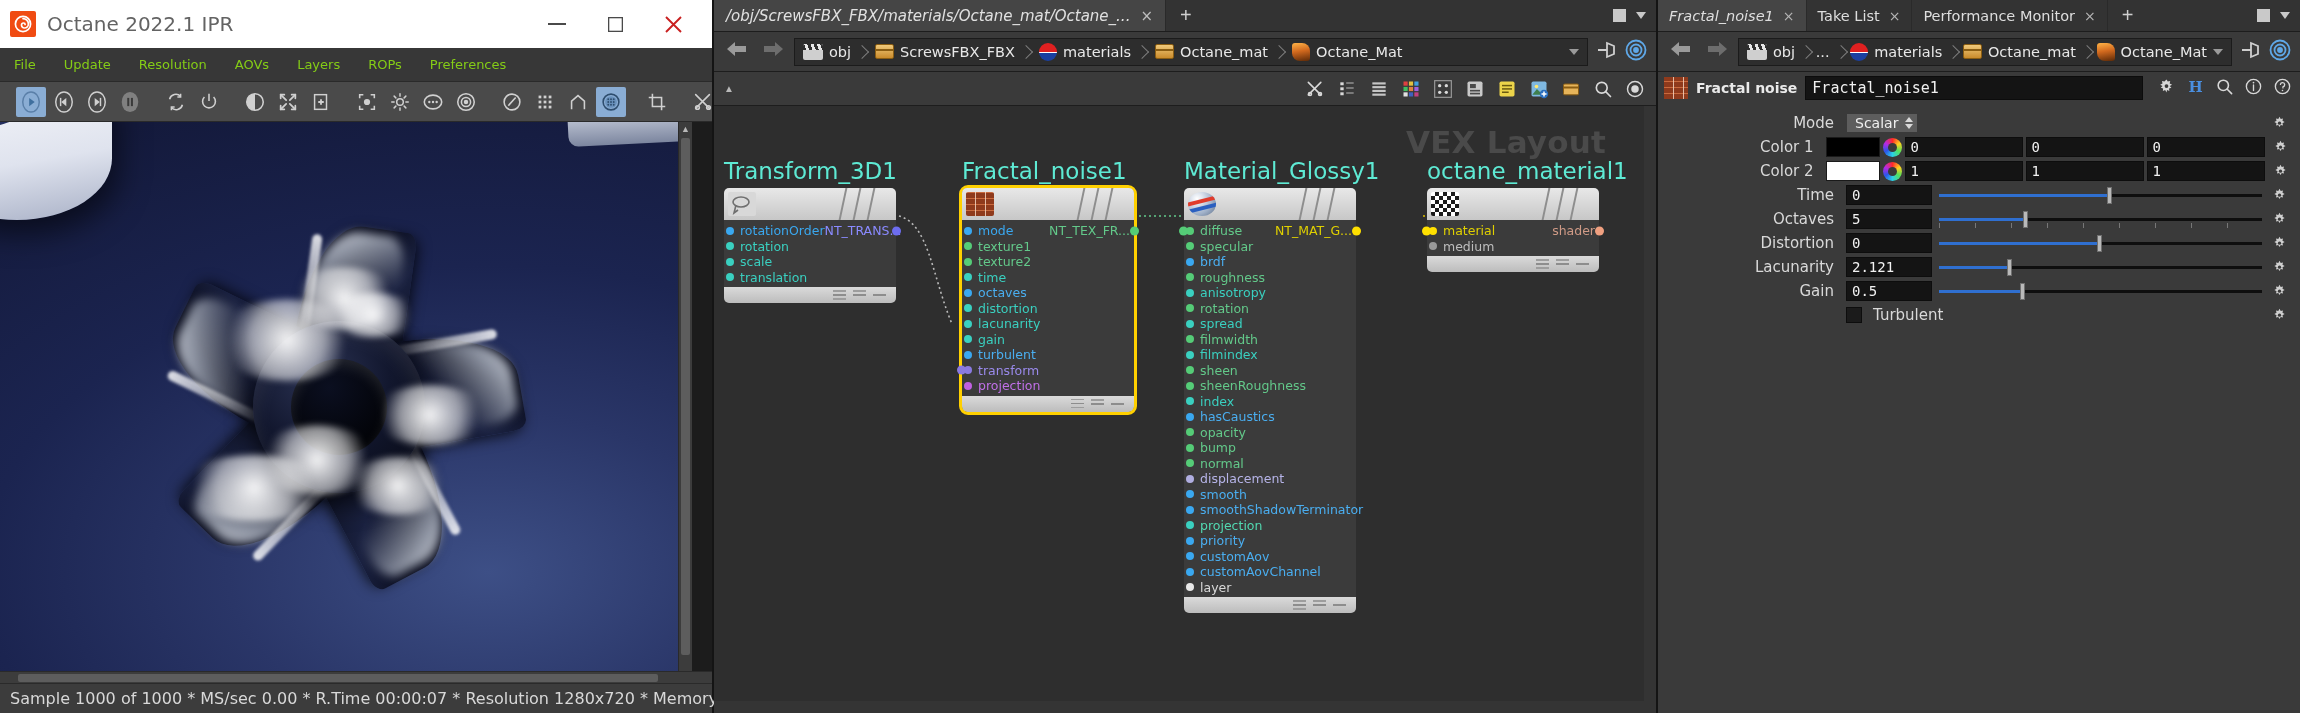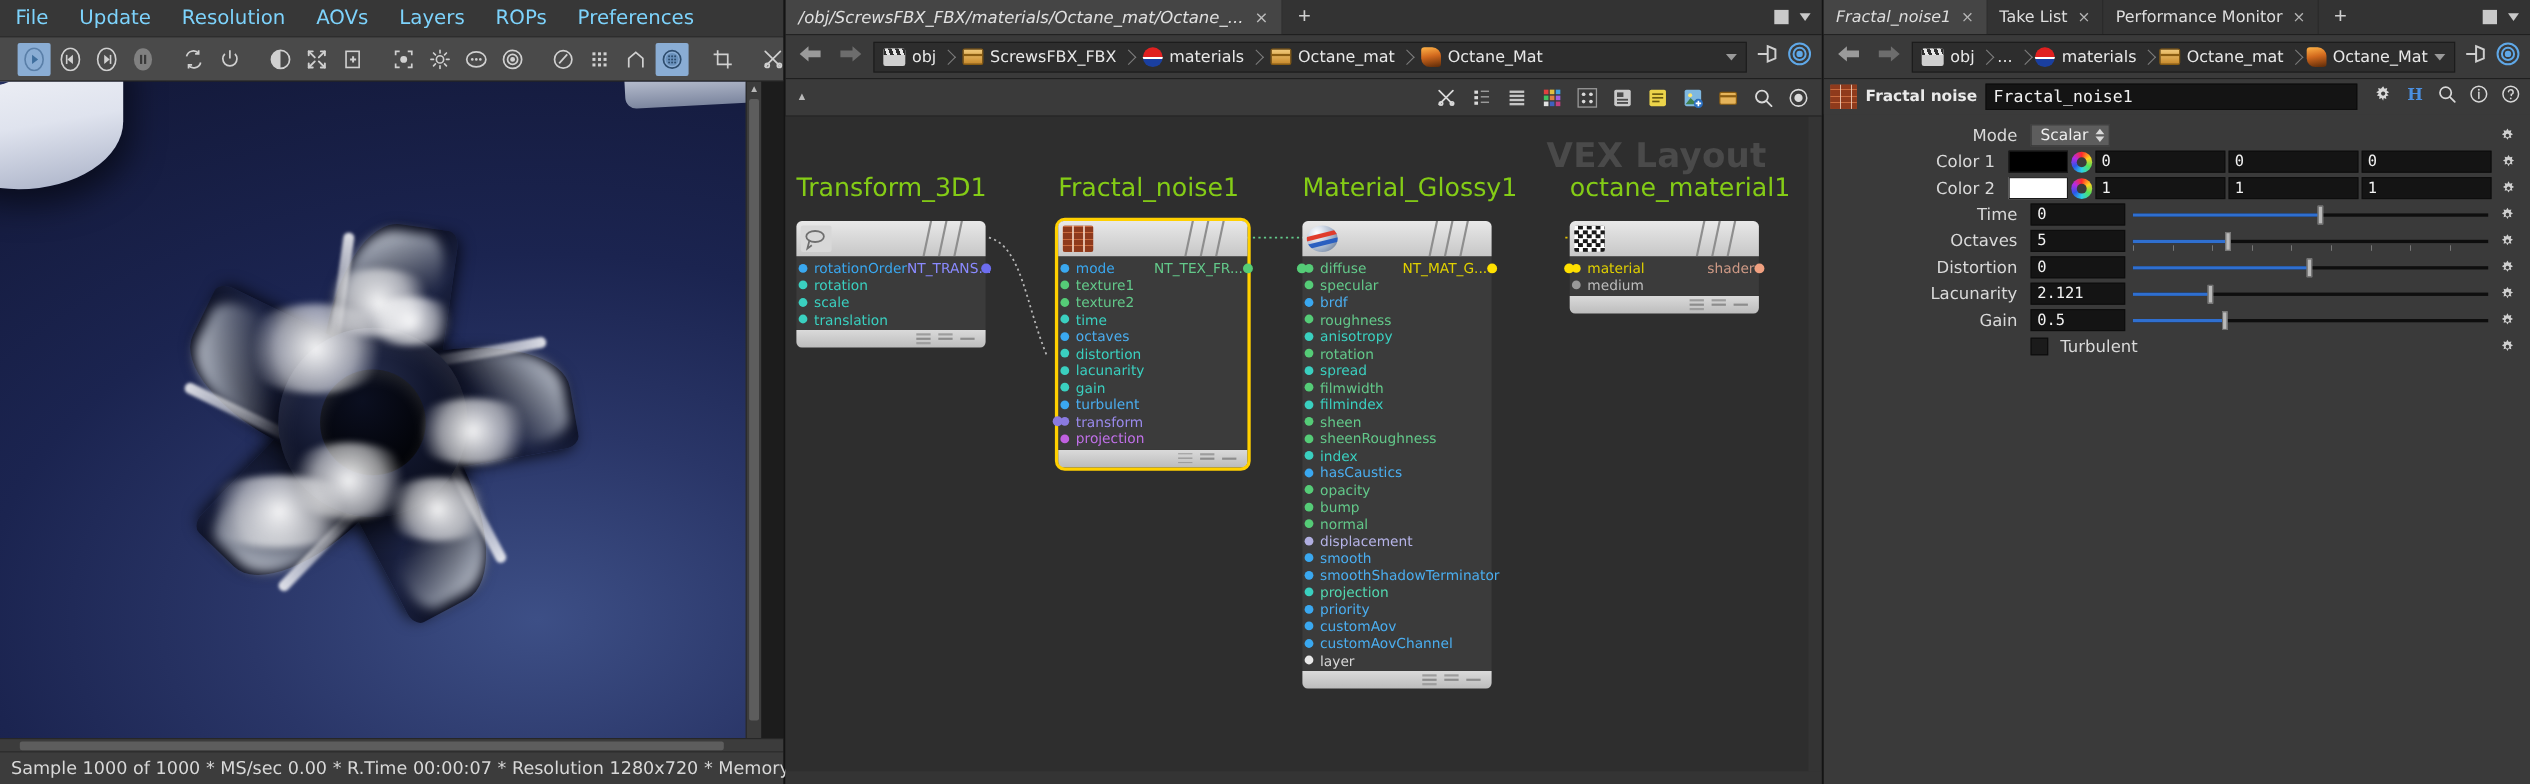--- a/index.html
+++ b/index.html
@@ -37,21 +37,21 @@
     width: 58px; height: 48px; display: flex; align-items: center; justify-content: center;
     color: #3a3a3a; font-size: 19px;
   }
   .oct-winbtn.close { color: #c92020; font-size: 24px; }
 
   .oct-menubar {
     height: 34px; background: #373737; display: flex; align-items: center;
     padding-left: 14px; gap: 28px; flex: 0 0 34px;
     border-bottom: 1px solid #2a2a2a;
   }
-  .oct-menubar span { color: #7dd3fc; font-size: 18px; font-family: "DejaVu Sans", sans-serif; }
+  .oct-menubar span { color: #84cc16; font-size: 13px; font-family: "DejaVu Sans", sans-serif; }
 
   .oct-toolbar {
     height: 40px; background: #4a4a4a; display: flex; align-items: center;
     padding: 0 8px; gap: 0; flex: 0 0 40px;
     border-bottom: 1px solid #2a2a2a;
   }
   .tb-group { display: flex; align-items: center; gap: 3px; padding: 0 8px; }
   .tb-sep { width: 1px; height: 28px; background: #6a6a6a; }
   .tb-btn {
     width: 30px; height: 30px; display: flex; align-items: center; justify-content: center;
@@ -221,22 +221,22 @@
   .hou-network {
     flex: 1 1 auto; position: relative; background: #2e2e2e; overflow: hidden;
   }
   .vex-watermark {
     position: absolute; right: 50px; top: 18px;
     color: #4a4a4a; font-size: 31px; font-weight: bold;
     font-family: "DejaVu Sans", sans-serif; letter-spacing: .2px;
   }
   .node { position: absolute; }
   .node-title {
-    color: #84cc16; font-size: 23px; font-family: "DejaVu Sans", sans-serif;
-    margin-bottom: 17px; white-space: nowrap;
+    color: #5eead4; font-size: 23px; font-family: "DejaVu Sans", sans-serif;
+    margin-bottom: 4px; white-space: nowrap;
   }
   .node-body { position: relative; width: 172px; }
   .node-body.sel { outline: 3px solid #ffd000; border-radius: 6px; }
   .node-header {
     height: 32px; border-radius: 5px 5px 0 0;
     background: linear-gradient(180deg,#e8e8e8,#c7c7c7);
     display:flex; align-items:center; padding-left:4px; position:relative; overflow:hidden;
   }
   .node-header .flag { position:absolute; right:8px; top:0; bottom:0; width:52px; }
   .node-header .flag i {
@@ -366,20 +366,45 @@
 
   .gear-ico { width:17px; height:17px; }
 </style>
 </head>
 <body>
 
 <div class="app">
 
   <div class="octane">
 
+    <div class="oct-titlebar">
+      <div class="oct-logo">
+        <svg width="18" height="18" viewBox="0 0 18 18">
+          <path d="M9 1.4A7.6 7.6 0 1 0 16.6 9 7.6 7.6 0 0 0 9 1.4Zm0 2.2a5.4 5.4 0 0 1 5.4 5.4 4 4 0 0 1-4 4 2.9 2.9 0 0 1-2.9-2.9 2.1 2.1 0 0 1 2.1-2.1 1.5 1.5 0 0 1 1.5 1.5" fill="none" stroke="#ffffff" stroke-width="1.7" stroke-linecap="round"></path>
+        </svg>
+      </div>
+      <div class="oct-title">Octane 2022.1 IPR</div>
+      <div class="oct-winbtns">
+        <div class="oct-winbtn">
+          <svg width="18" height="2">
+              <rect width="18" height="2" fill="#4a4a4a"></rect>
+            </svg>
+        </div>
+        <div class="oct-winbtn">
+          <svg width="15" height="15">
+              <rect x="0.5" y="0.5" width="14" height="14" fill="none" stroke="#4a4a4a" stroke-width="1.6"></rect>
+            </svg>
+        </div>
+        <div class="oct-winbtn close">
+          <svg width="17" height="17">
+              <path d="M1 1 L16 16 M16 1 L1 16" stroke="#c92020" stroke-width="1.9"></path>
+            </svg>
+        </div>
+      </div>
+    </div>
 
     <div class="oct-menubar">
       <span>File</span>
       <span>Update</span>
       <span>Resolution</span>
       <span>AOVs</span>
       <span>Layers</span>
       <span>ROPs</span>
       <span>Preferences</span>
     </div>

